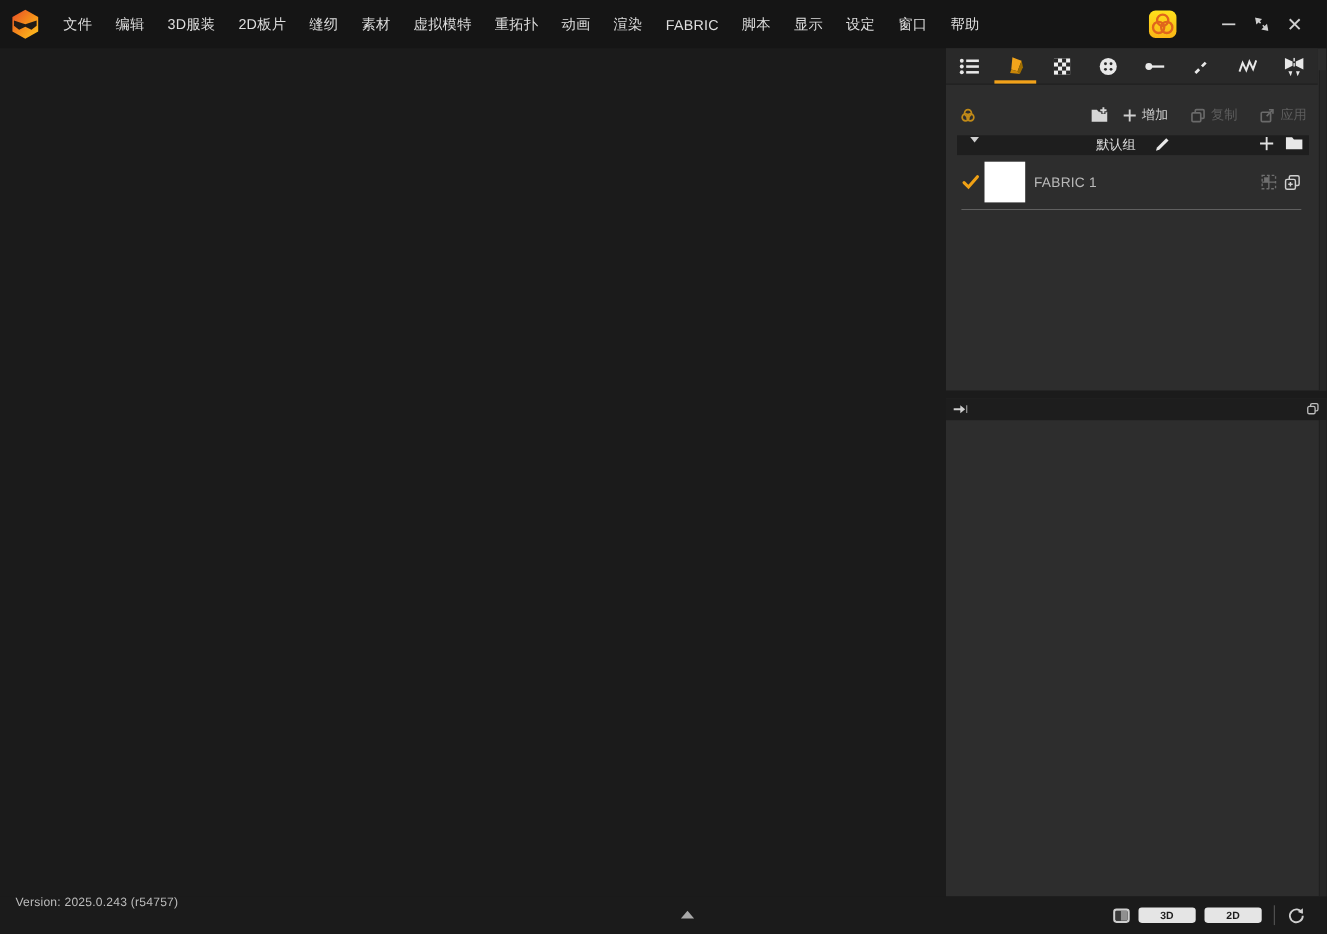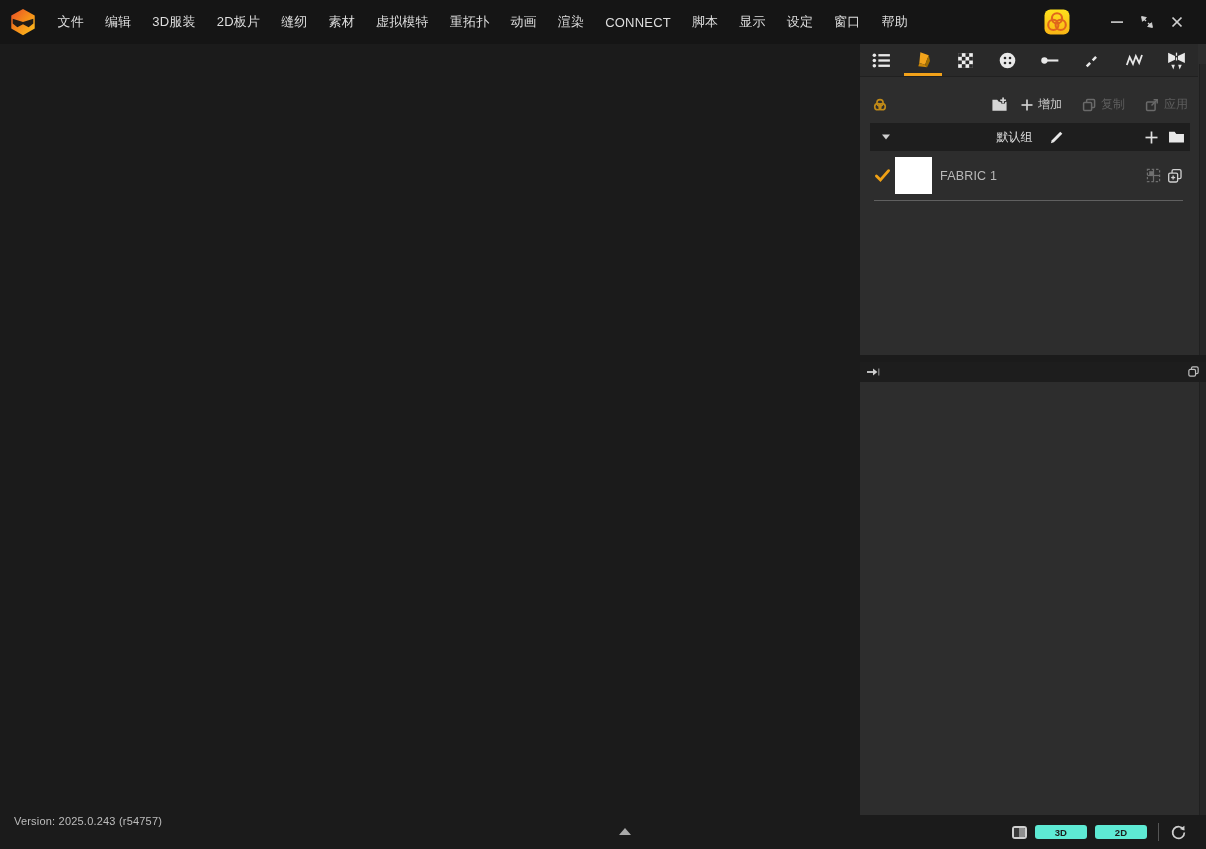--- a/index.html
+++ b/index.html
@@ -75,22 +75,22 @@
     display:flex;align-items:flex-end;
   }
   .obj-toolbar .spacer{flex:1;}
   .tb-btn{display:flex;align-items:center;gap:5px;font-size:12px;color:#cfcfcf;}
   .tb-btn.disabled{color:var(--txt-dim);}
   .tb-gap{width:20px;}
   .tb-gap-sm{width:13px;}
 
   
   .group-row{
-    margin:10px 16px 0 10px;height:28px;background:var(--row-bg);
-    display:flex;align-items:center;position:relative;font-size:12px;
+    margin:10px 16px 0 10px;height:18px;background:var(--row-bg);
+    display:flex;align-items:flex-start;position:relative;font-size:12px;
   }
   .group-caret{margin-left:11px;}
   .group-center{
     position:absolute;left:0;right:0;display:flex;align-items:center;
     justify-content:center;gap:16px;pointer-events:none;
   }
   .group-name{color:#e0e0e0;}
   .group-right{position:absolute;right:5px;display:flex;align-items:center;gap:10px;}
 
   
@@ -115,21 +115,21 @@
   .expand-handle{
     position:absolute;left:619px;top:13px;width:0;height:0;
     border-left:6px solid transparent;border-right:6px solid transparent;
     border-bottom:7px solid #a9a9a9;
   }
   .status-right{
     position:absolute;right:19px;top:0;height:34px;
     display:flex;align-items:center;gap:8px;
   }
   .badge{
-    min-width:18px;height:14px;background:#5eead4;border-radius:3px;
+    min-width:18px;height:14px;background:#e5e5e5;border-radius:3px;
     color:#1d1d1d;font-size:9.5px;font-weight:bold;
     display:flex;align-items:center;justify-content:center;padding:0 20px;
   }
   .split-icon{
     width:15px;height:13px;border:2px solid #cfcfcf;border-radius:3px;
     display:flex;overflow:hidden;
   }
   .split-icon .l{flex:1;background:#3a3a3a;}
   .split-icon .r{flex:1;background:#8f8f8f;}
   .v-divider{width:1px;height:18px;background:#555;margin:0 3px;}
@@ -155,21 +155,21 @@
     <span class="menu-item">文件</span>
     <span class="menu-item">编辑</span>
     <span class="menu-item">3D服装</span>
     <span class="menu-item">2D板片</span>
     <span class="menu-item">缝纫</span>
     <span class="menu-item">素材</span>
     <span class="menu-item">虚拟模特</span>
     <span class="menu-item">重拓扑</span>
     <span class="menu-item">动画</span>
     <span class="menu-item">渲染</span>
-    <span class="menu-item">CONNECT</span>
+    <span class="menu-item">FABRIC</span>
     <span class="menu-item">脚本</span>
     <span class="menu-item">显示</span>
     <span class="menu-item">设定</span>
     <span class="menu-item">窗口</span>
     <span class="menu-item">帮助</span>
   </div>
 
   <div class="menubar-right">
     <div class="brand-icon">
       <svg viewBox="0 0 26 26" width="26" height="26">

